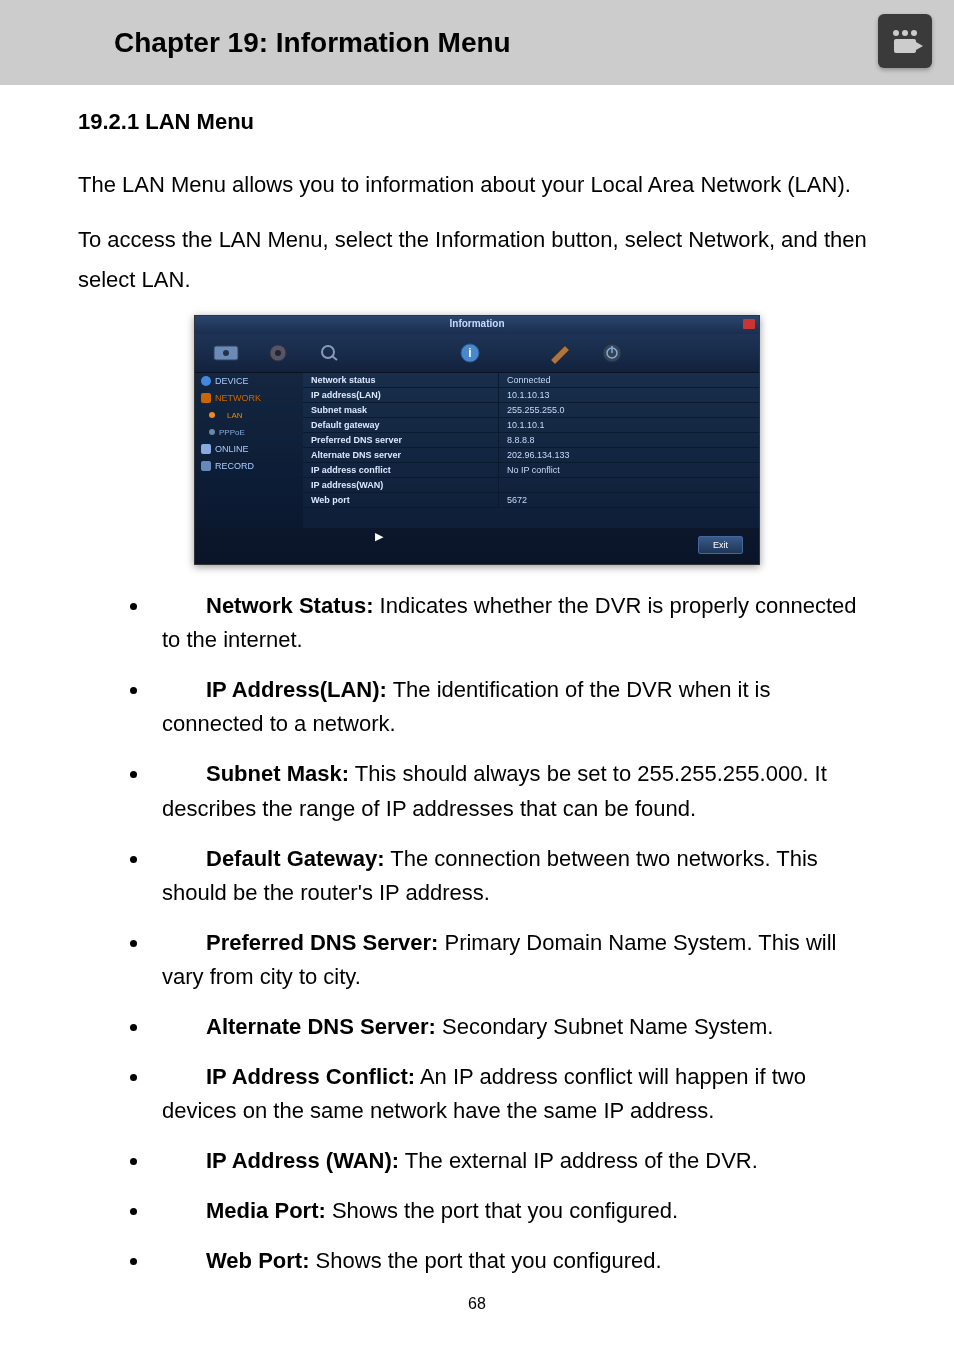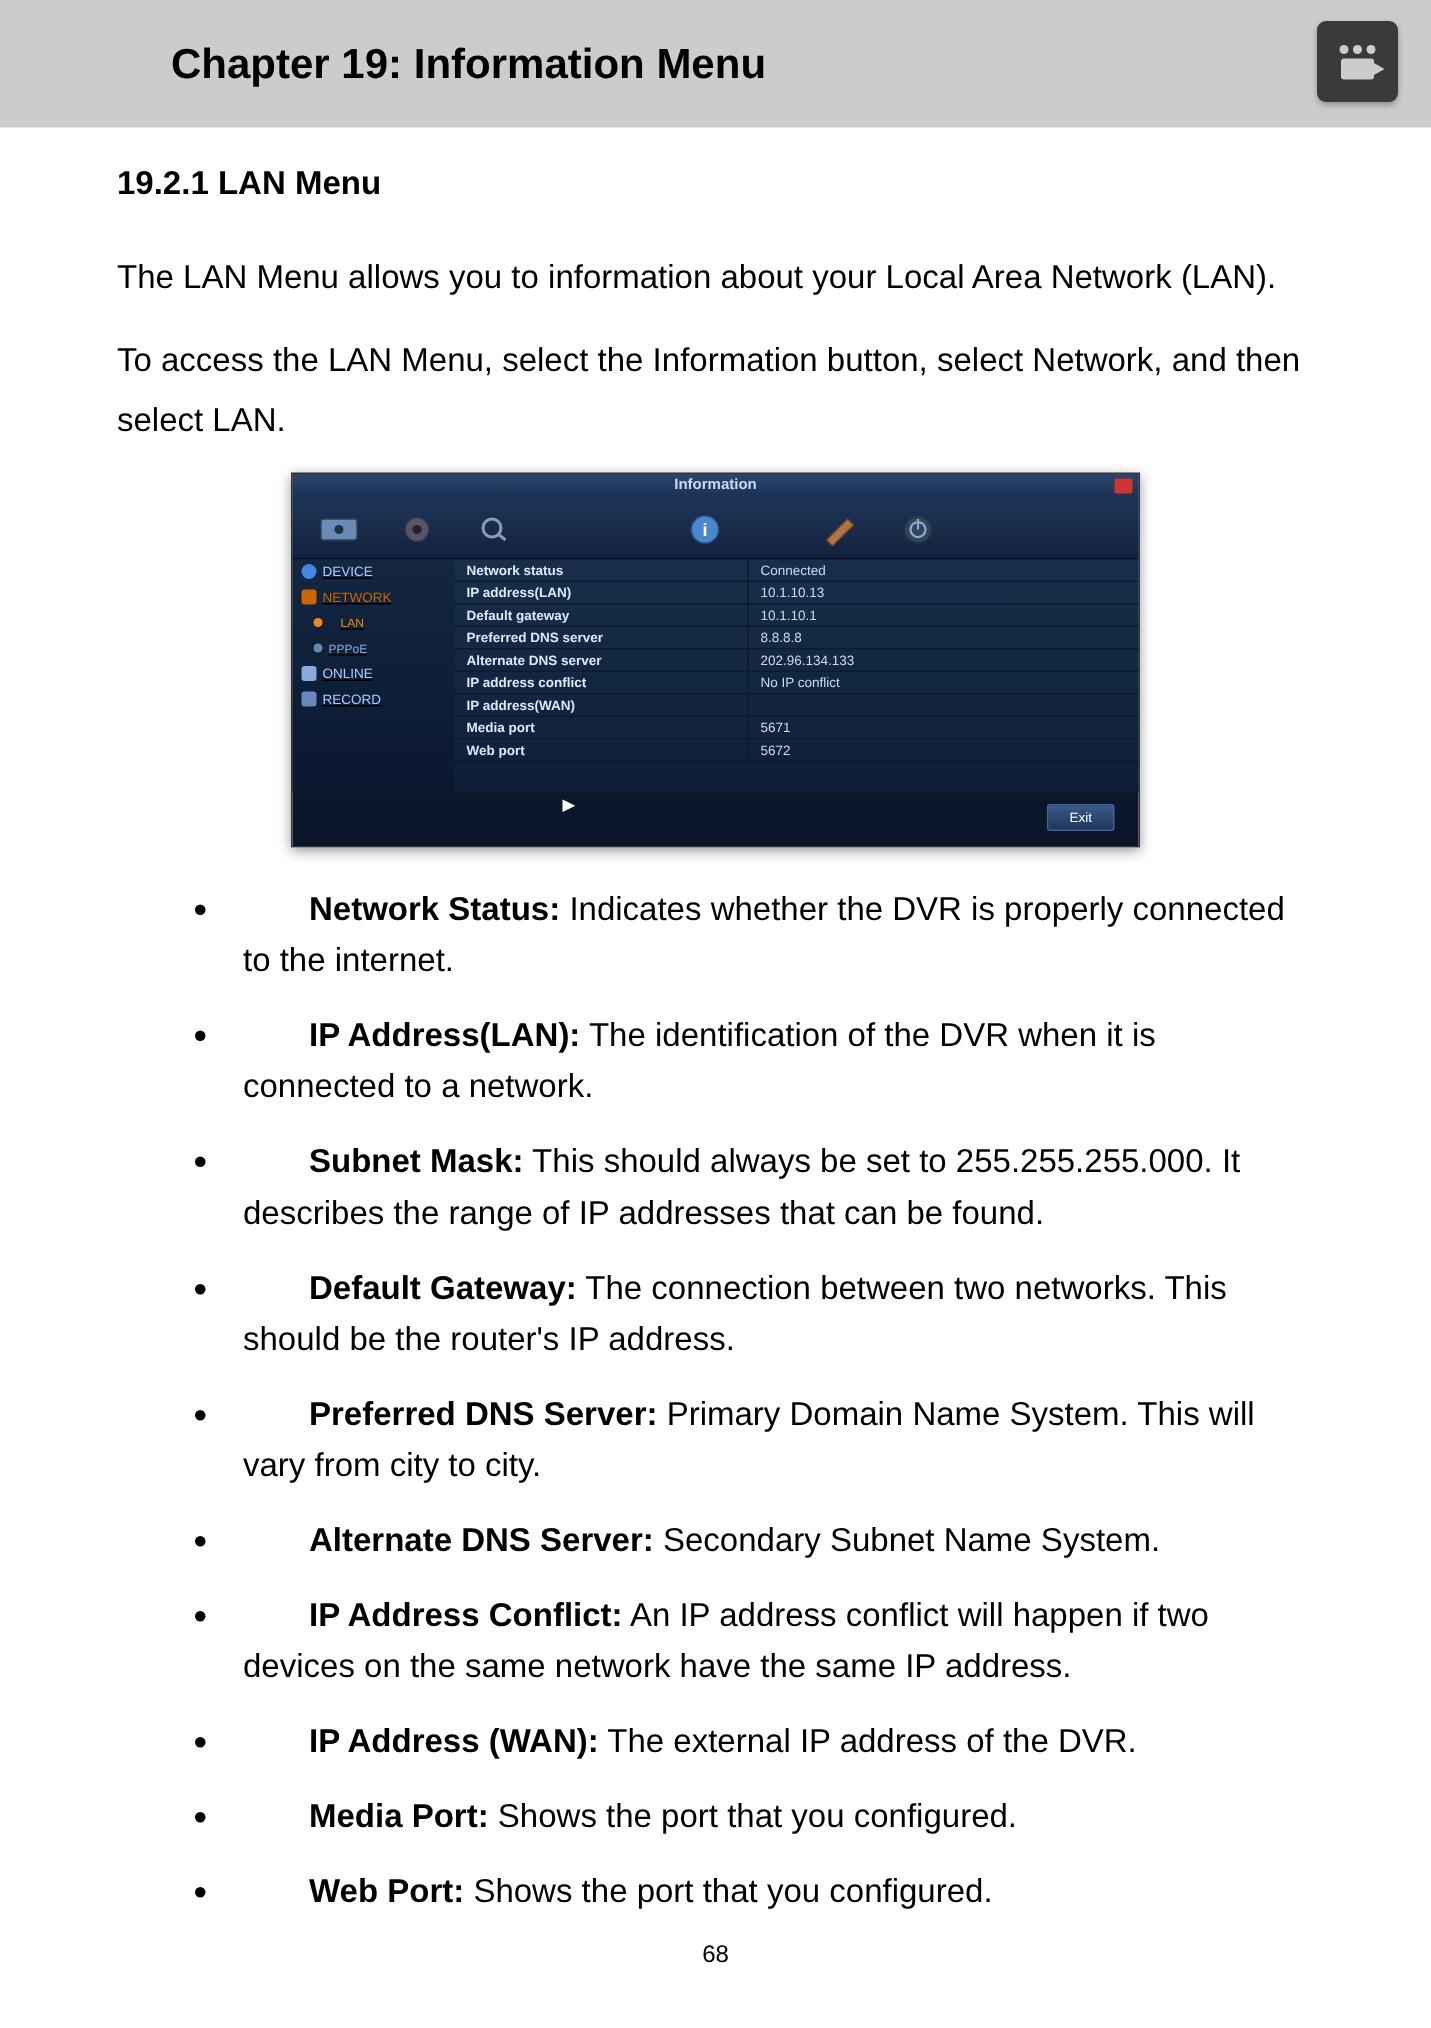--- a/index.html
+++ b/index.html
@@ -126,21 +126,20 @@
       justify-content: center;
     }
     .ss-body {
       display: flex;
       min-height: 155px;
     }
     .ss-sidebar {
       width: 108px;
       background: linear-gradient(180deg, #142640 0%, #0a1830 100%);
       padding: 0;
-      text-decoration: underline;
     }
     .ss-side-item {
       display: flex;
       align-items: center;
       gap: 4px;
       padding: 2px 6px;
       font-size: 9px;
       color: #aaccff;
       border-bottom: 1px solid rgba(0,40,80,0.3);
       height: 17px;
@@ -314,42 +313,42 @@
       <div class="ss-main">
         <div class="ss-row">
             <div class="ss-label">Network status</div>
             <div class="ss-value">Connected</div>
           </div>
         <div class="ss-row">
             <div class="ss-label">IP address(LAN)</div>
             <div class="ss-value">10.1.10.13</div>
           </div>
         <div class="ss-row">
+            <div class="ss-label">Subnet mask</div>
+            <div class="ss-value">255.255.255.0</div>
+          </div>
+        <div class="ss-row">
             <div class="ss-label">Default gateway</div>
             <div class="ss-value">10.1.10.1</div>
           </div>
         <div class="ss-row">
             <div class="ss-label">Preferred DNS server</div>
             <div class="ss-value">8.8.8.8</div>
           </div>
         <div class="ss-row">
             <div class="ss-label">Alternate DNS server</div>
             <div class="ss-value">202.96.134.133</div>
           </div>
         <div class="ss-row">
             <div class="ss-label">IP address conflict</div>
             <div class="ss-value">No IP conflict</div>
           </div>
         <div class="ss-row">
             <div class="ss-label">IP address(WAN)</div>
             <div class="ss-value"></div>
-          </div>
-        <div class="ss-row">
-            <div class="ss-label">Media port</div>
-            <div class="ss-value">5671</div>
           </div>
         <div class="ss-row">
             <div class="ss-label">Web port</div>
             <div class="ss-value">5672</div>
           </div>
       </div>
     </div>
     <div class="ss-footer">
       <span class="ss-cursor">▶</span>
       <div class="ss-exit">Exit</div>

